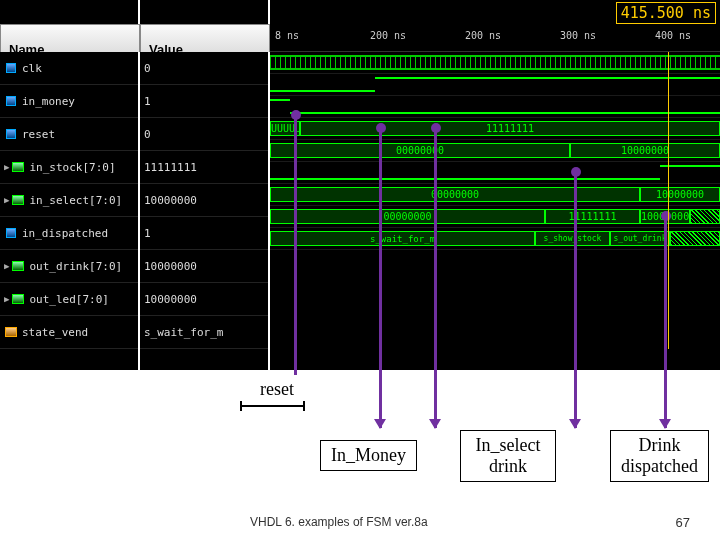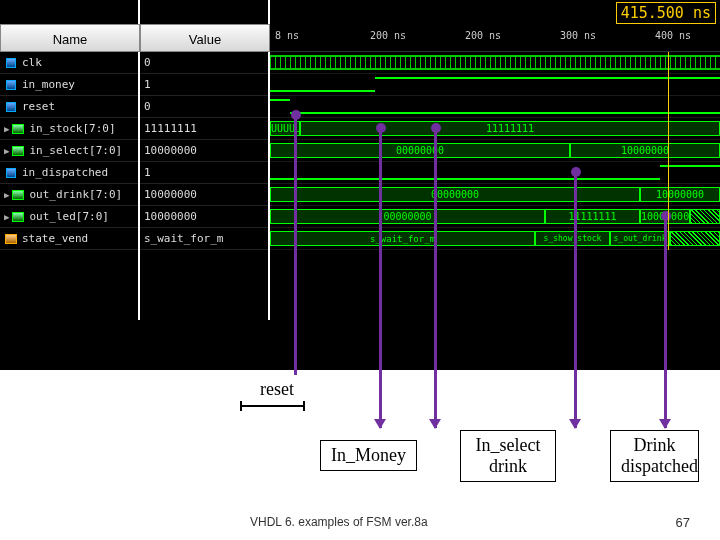--- a/index.html
+++ b/index.html
@@ -4,30 +4,30 @@
 <style>
   * { box-sizing: border-box; margin: 0; padding: 0; }
   body { width: 720px; height: 540px; background: #fff; font-family: sans-serif; position: relative; overflow: hidden; }
   .waveform-viewer { position: absolute; top: 0; left: 0; width: 720px; height: 370px; background: #000; }
   .top-bar { height: 24px; background: #000; display: flex; }
   .top-left { width: 270px; display: flex; }
   .top-name-spacer { width: 140px; background: #000; border-right: 2px solid #fff; }
   .top-value-spacer { width: 130px; background: #000; border-right: 2px solid #fff; }
   .cursor-time { position: absolute; right: 4px; top: 2px; background: #000; color: #ffcc00; font-size: 15px; font-family: monospace; border: 1px solid #ffcc00; padding: 1px 4px; }
   .header-row { height: 28px; display: flex; }
-  .name-header, .value-header { background: linear-gradient(#fafafa, #d8d8d8); color: #000; font-size: 13px; font-weight: normal; padding: 7px 8px; border: 1px solid #888; text-align: center; }
+  .name-header, .value-header { background: linear-gradient(#fafafa, #d8d8d8); color: #000; font-size: 13px; font-weight: bold; padding: 17px 8px; border: 1px solid #888; }
   .name-header { width: 140px; }
   .value-header { width: 130px; }
   .time-ruler { flex: 1; background: #000; color: #ccc; font-size: 10px; font-family: monospace; position: relative; border-bottom: 1px solid #333; }
   .time-tick { position: absolute; top: 6px; }
   .signals { display: flex; }
   .name-col { width: 140px; background: #000; border-right: 2px solid #fff; }
   .value-col { width: 130px; background: #000; border-right: 2px solid #fff; }
   .wave-col { flex: 1; background: #000; position: relative; }
-  .sig-row { height: 22px; display: flex; align-items: center; padding: 0 4px; color: #ddd; font-size: 11px; font-family: monospace; border-bottom: 1px solid #222; }
+  .sig-row { height: 22px; display: flex; align-items: center; padding: 16px 4px; color: #ddd; font-size: 11px; font-family: monospace; border-bottom: 1px solid #222; }
   .sig-icon { width: 14px; height: 12px; margin-right: 4px; display: inline-flex; align-items: center; justify-content: center; }
   .icon-bit { background: linear-gradient(#6af,#048); border: 1px solid #0af; width: 10px; height: 10px; }
   .icon-bus { background: linear-gradient(#8fa,#060); border: 1px solid #0f0; width: 12px; height: 10px; }
   .icon-state { background: linear-gradient(#fc8,#a60); border: 1px solid #fa0; width: 12px; height: 10px; }
   .expand-arrow { color: #aaa; font-size: 9px; margin-right: 2px; }
   .wave-row { height: 22px; border-bottom: 1px solid #1a1a1a; position: relative; }
   .wave-line { position: absolute; background: #0f0; height: 2px; }
   .wave-low { bottom: 3px; }
   .wave-high { top: 3px; }
   .wave-bus { position: absolute; top: 3px; bottom: 3px; border: 1px solid #0f0; background: #030; color: #0f0; font-size: 10px; font-family: monospace; text-align: center; line-height: 14px; overflow: hidden; }
@@ -225,17 +225,17 @@
   <div class="arrow" style="left:574px;top:-198px;height:256px"></div>
 
   <div class="arrow-dot" style="left:661px;top:-159px"></div>
   <div class="arrow" style="left:664px;top:-154px;height:212px"></div>
 
   <div class="label-box" style="left:250px;top:5px;border:none">reset</div>
   <div class="hbar" style="left:240px;top:35px;width:65px"></div>
 
   <div class="label-box" style="left:320px;top:70px">In_Money</div>
   <div class="label-box" style="left:460px;top:60px;width:96px">In_select drink</div>
-  <div class="label-box" style="left:610px;top:60px;width:89px">Drink dispatched</div>
+  <div class="label-box" style="left:610px;top:60px;width:99px">Drink dispatched</div>
 
   <div class="footer-text" style="left:250px;top:145px">VHDL 6. examples of FSM ver.8a</div>
   <div class="page-num" style="top:145px">67</div>
 </div>
 
 </body></html>

